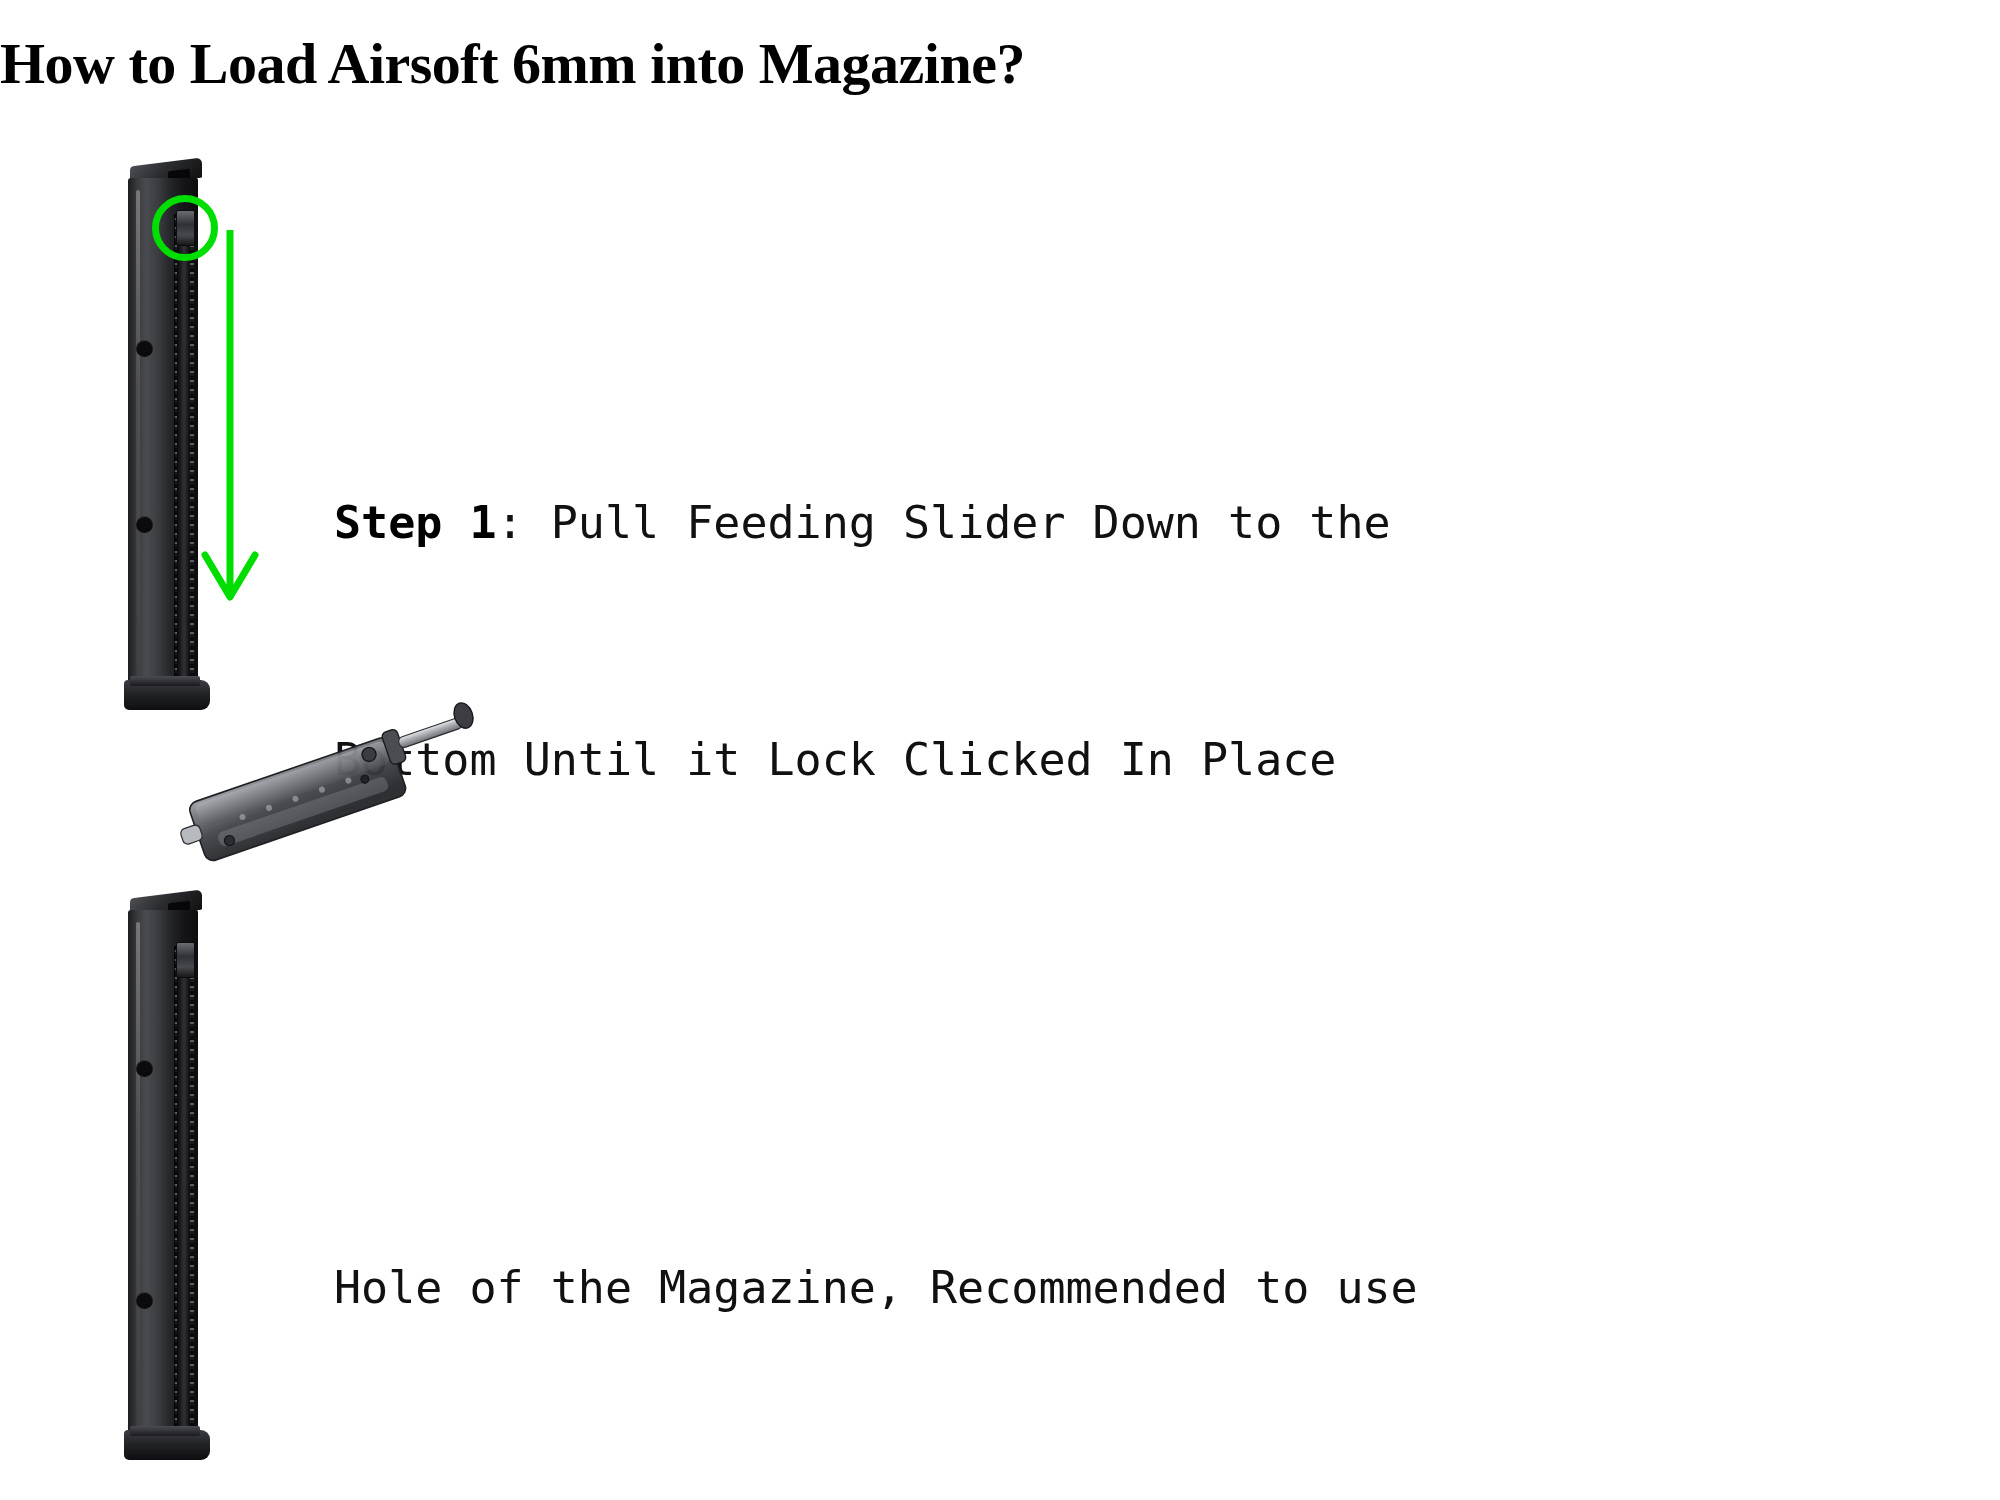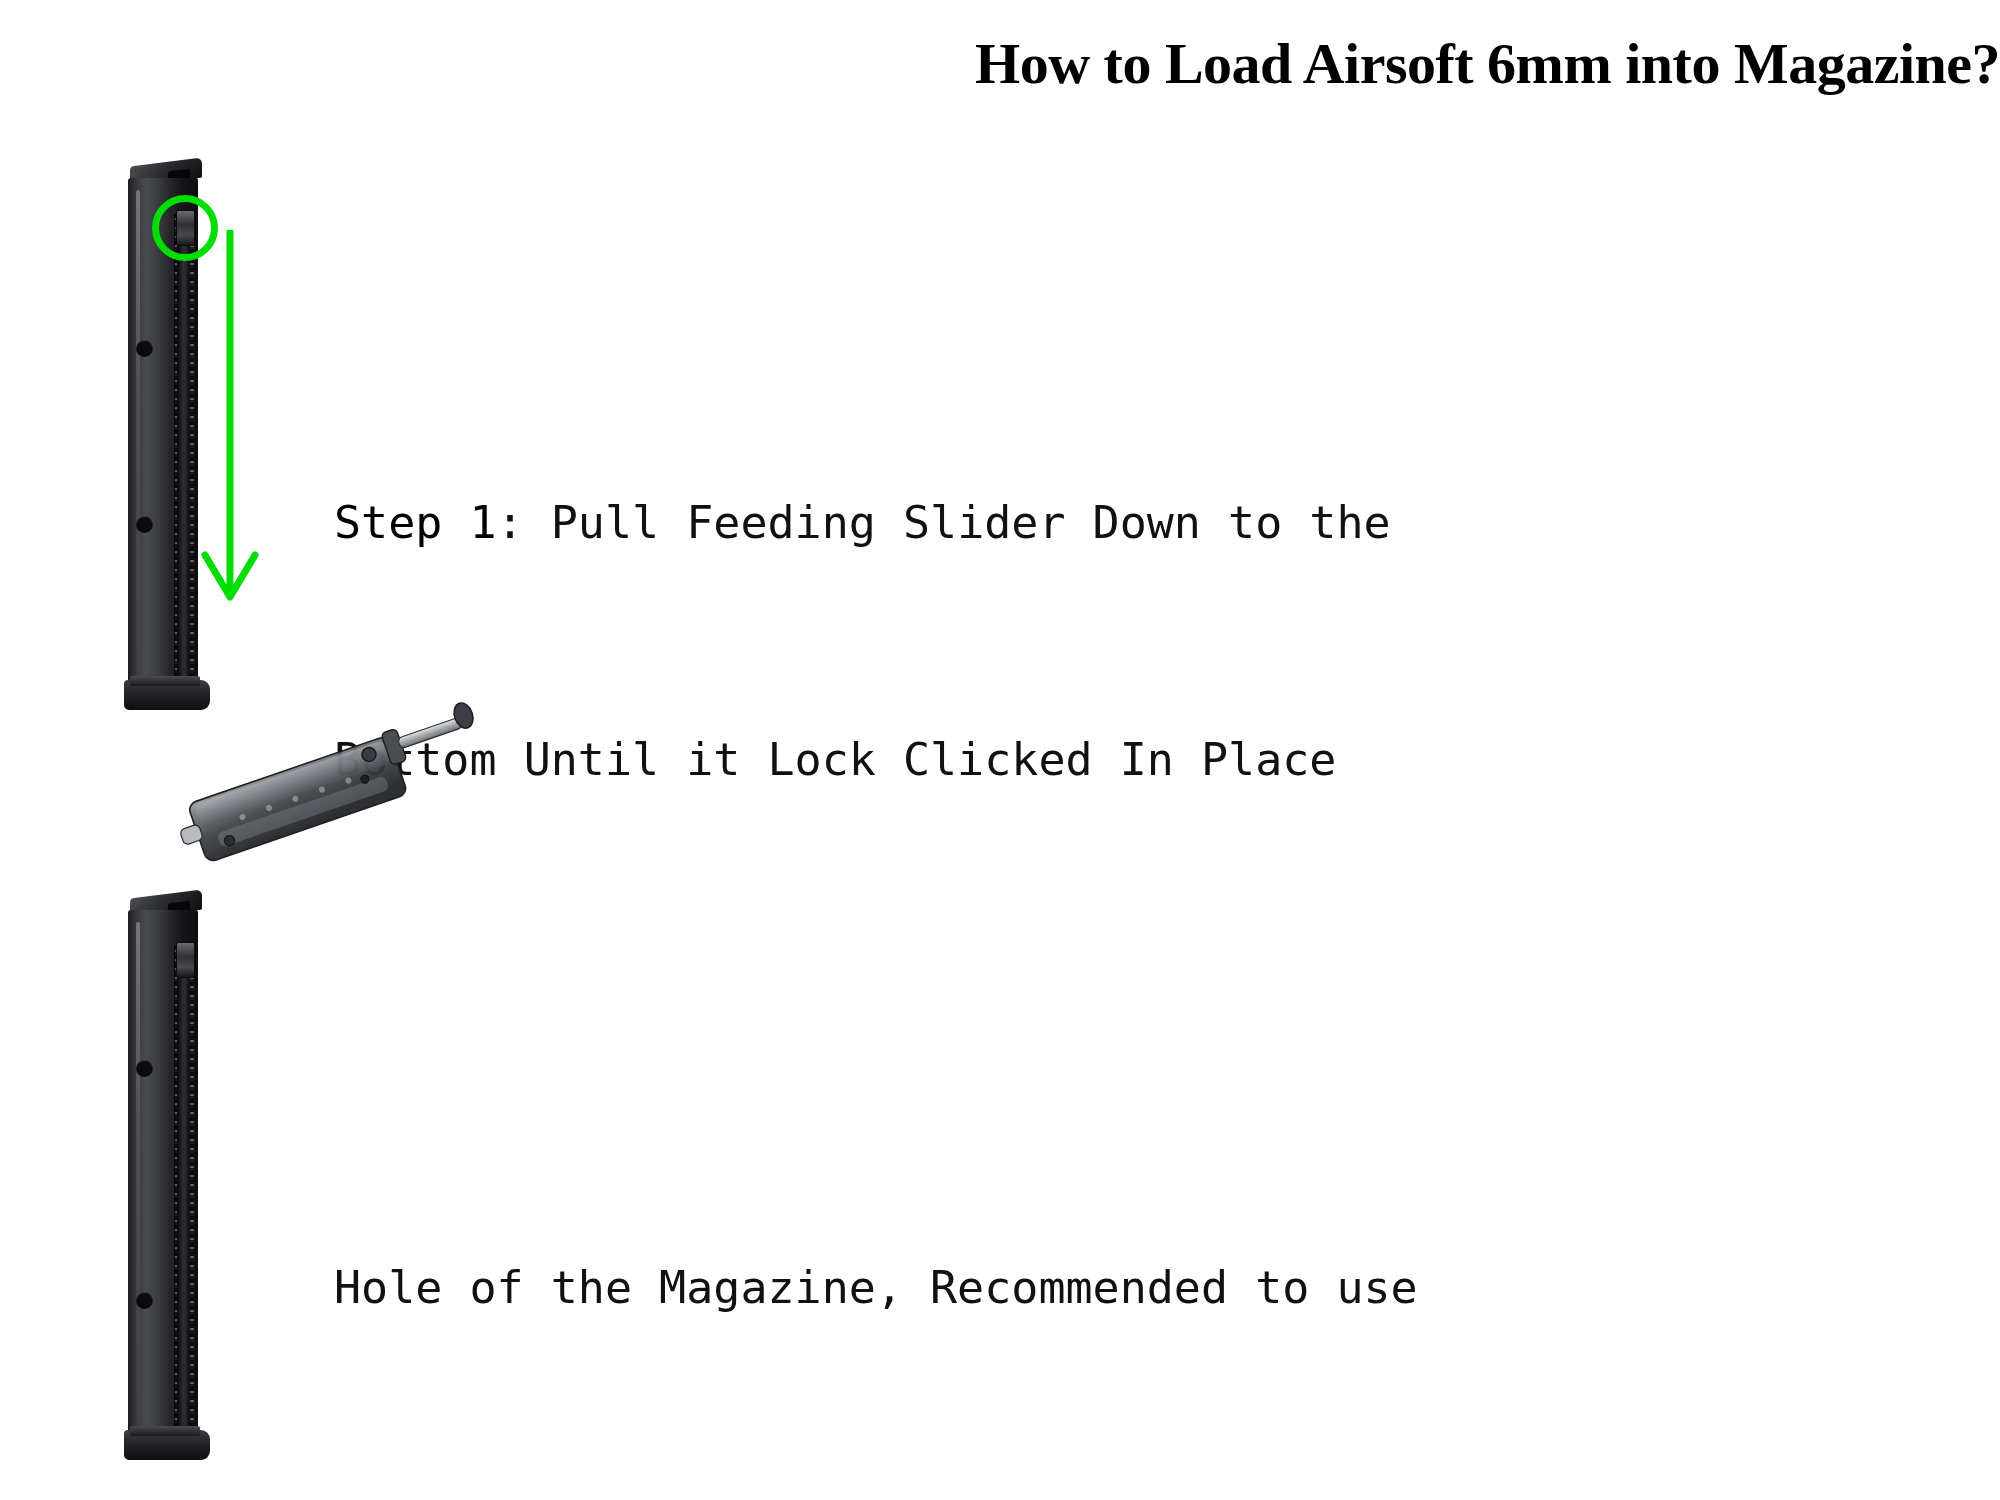--- a/index.html
+++ b/index.html
@@ -18,42 +18,42 @@
     background: #ffffff;
     overflow: hidden;
   }
 
   
   #title {
     position: absolute;
     left: 0;
     top: 30px;
     width: 2000px;
-    text-align: right;
+    text-align: left;
     font-family: "Liberation Serif", "DejaVu Serif", serif;
     font-weight: bold;
     font-size: 58px;
     letter-spacing: -0.5px;
     color: #000000;
     white-space: nowrap;
   }
 
   
   .step-block {
     position: absolute;
     font-family: "DejaVu Sans Mono", "Liberation Mono", monospace;
     font-size: 45px;
     line-height: 79px;
     color: #111111;
     white-space: pre;
   }
   #step1-block { left: 334px; top: 325px; }
   #step2-block { left: 334px; top: 1090px; }
   .step-label {
-    font-weight: normal;
+    font-weight: bold;
     color: #000000;
   }
 
   
   .magazine {
     position: absolute;
   }
   .mag-body {
     position: absolute;
     left: 0;

